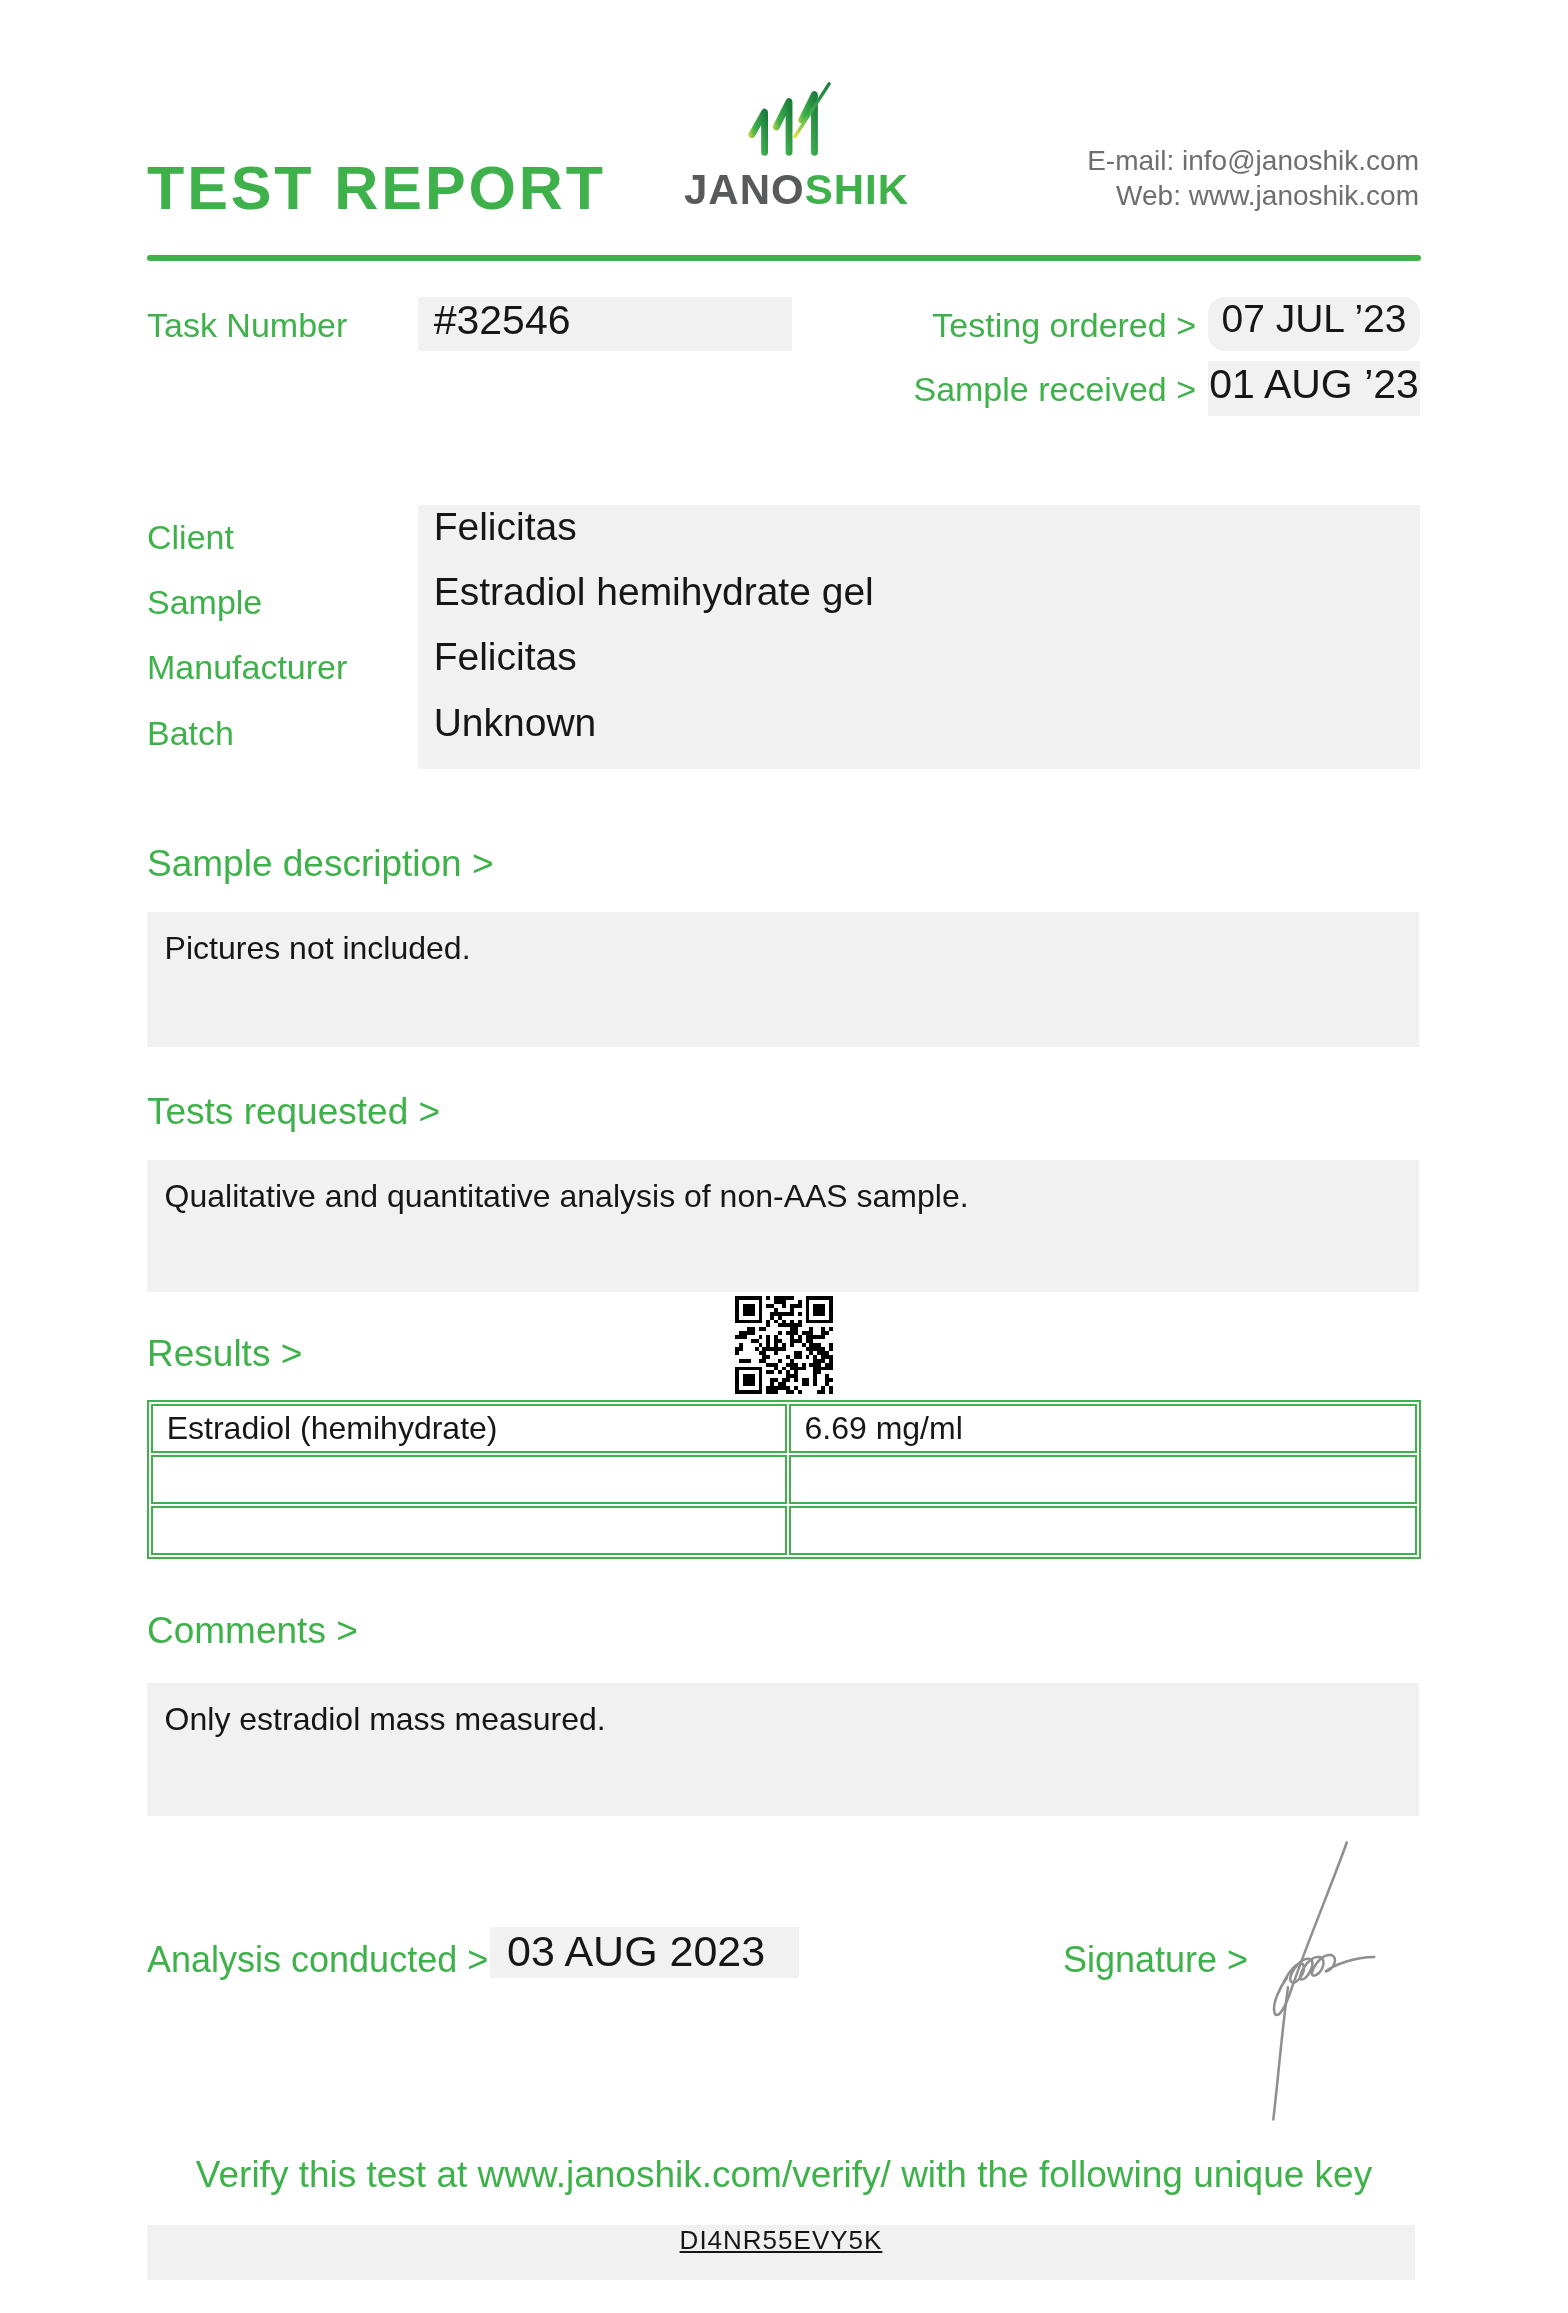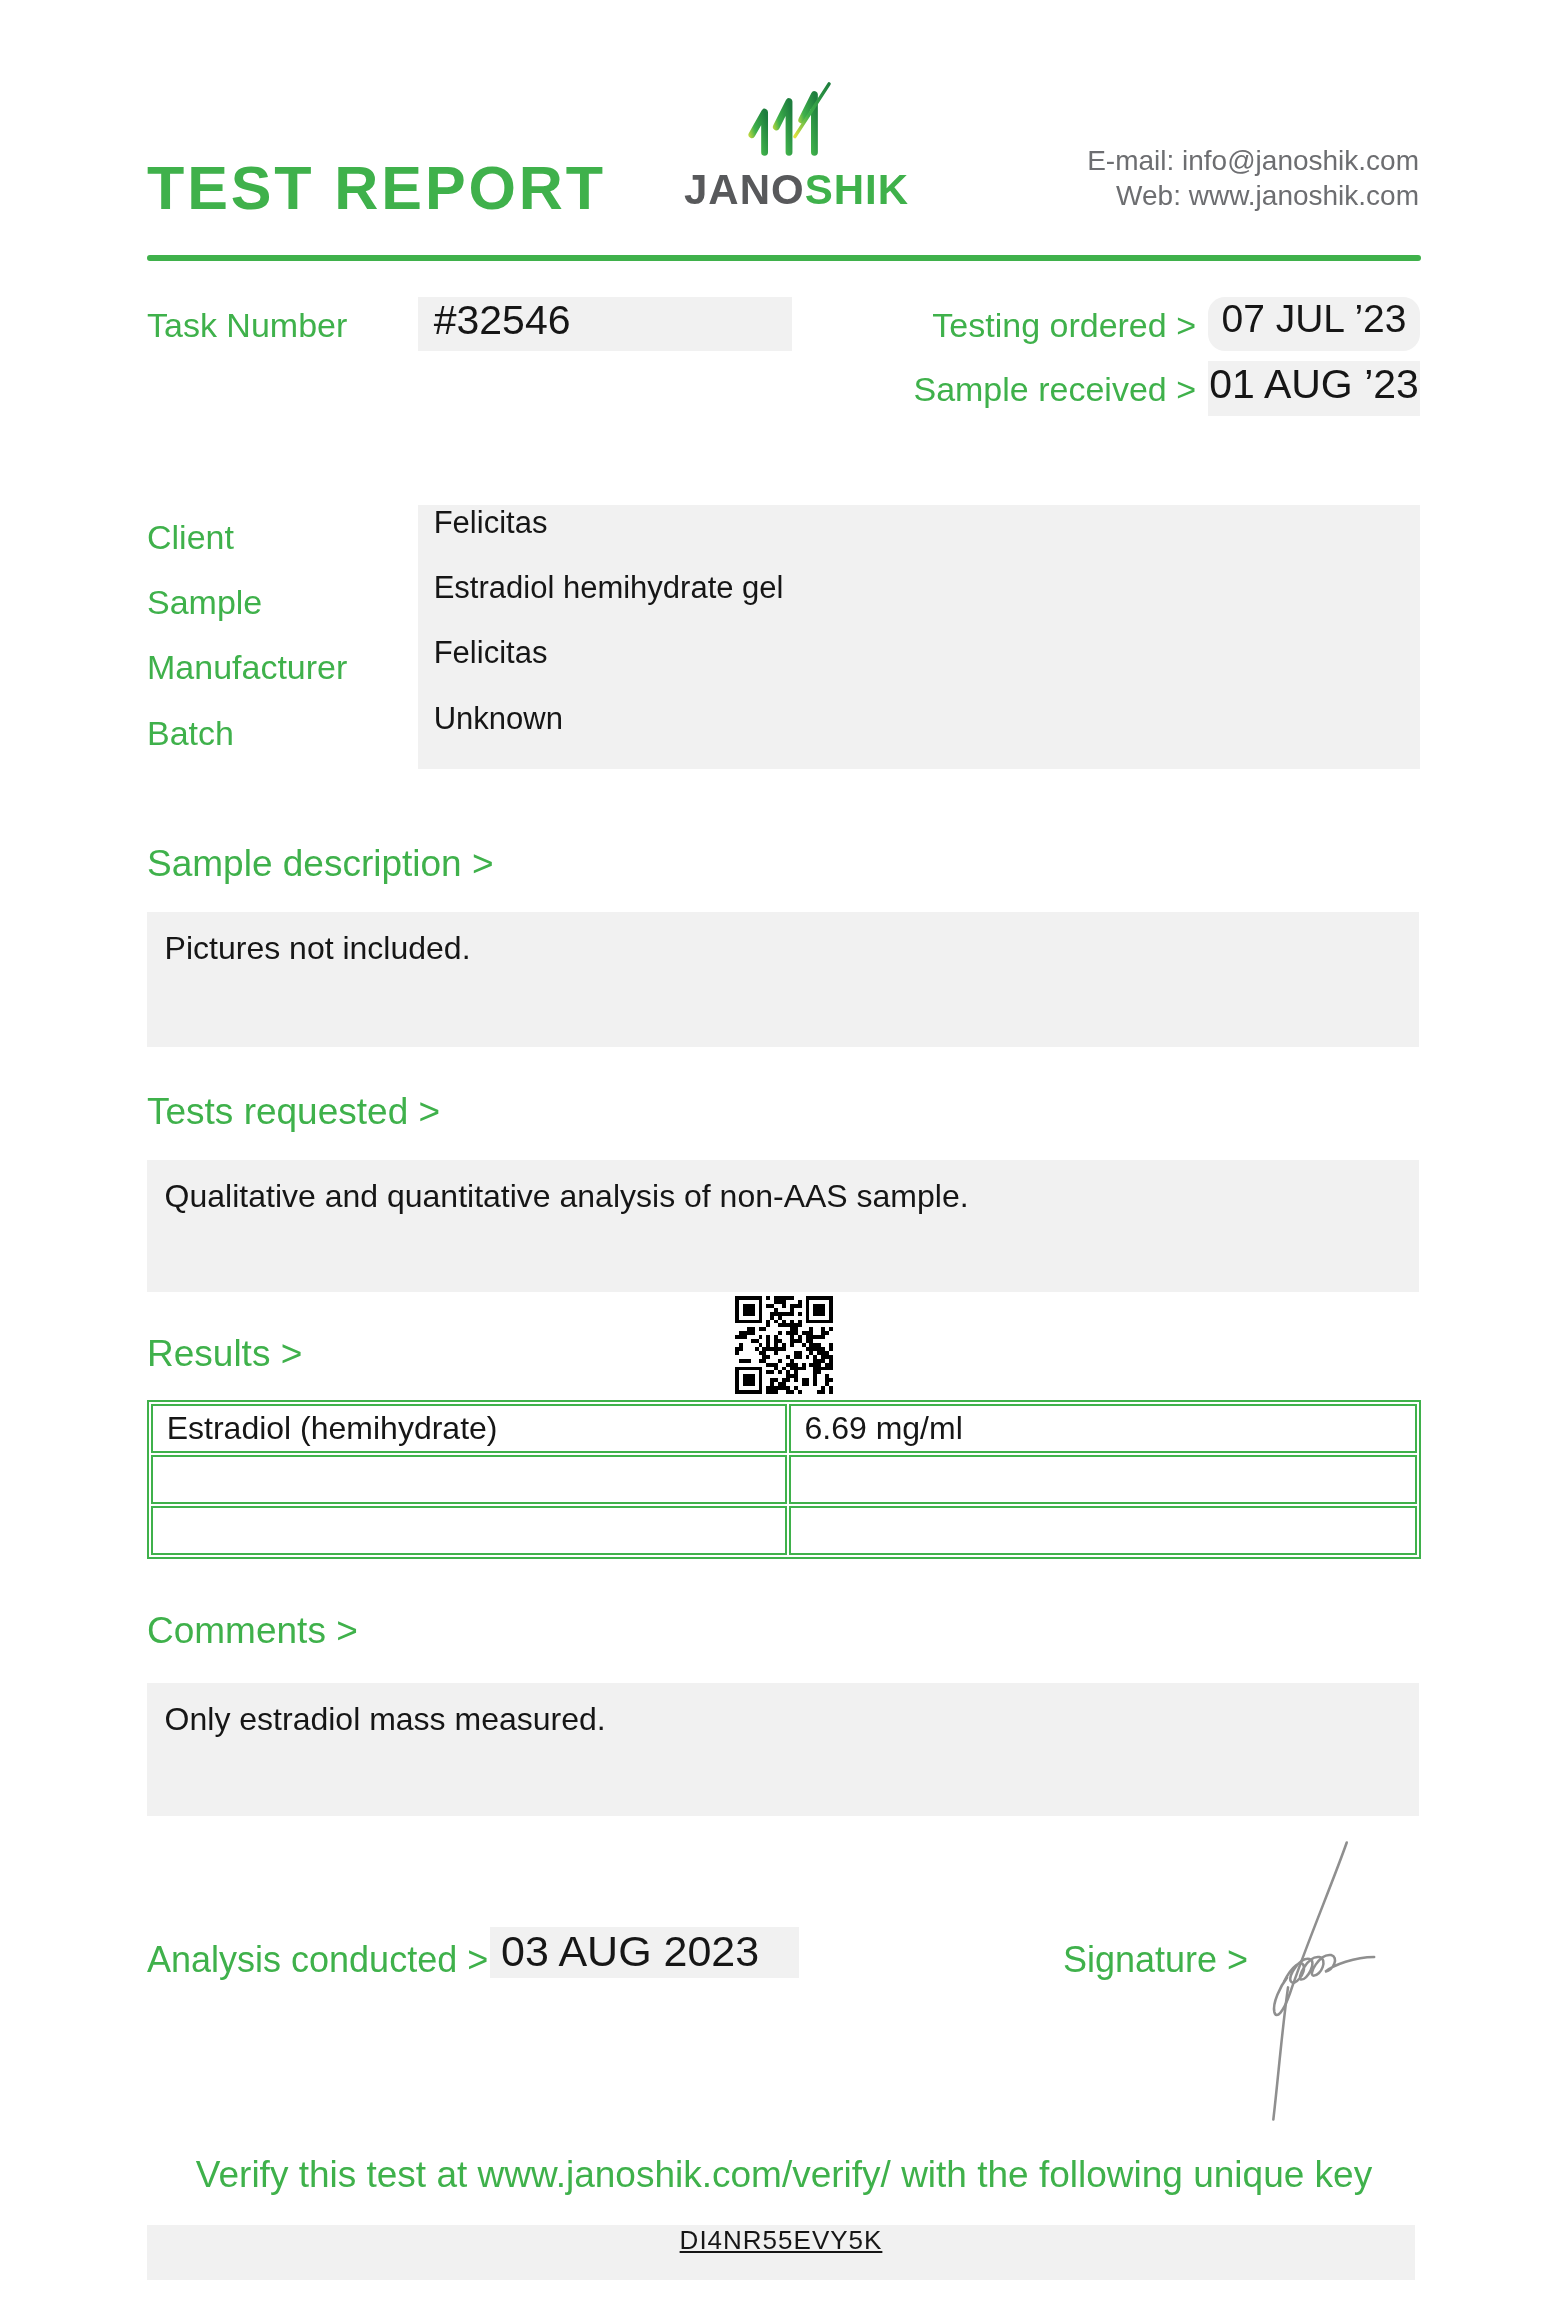--- a/index.html
+++ b/index.html
@@ -28,35 +28,35 @@
   .vtext { font-weight:500; }
 
   .task-label { left:147px; top:306px; }
   .task-box { left:418px; top:297px; width:374px; height:54px; padding-left:15.7px; font-size:41px; }
   .ordered-label { right:372px; top:306px; text-align:right; }
   .ordered-box { left:1208px; top:297px; width:212px; height:54px; justify-content:center; font-size:39px;border-radius:17px; }
   .received-label { right:372px; top:370px; text-align:right; }
   .received-box { left:1208px; top:361px; width:212px; height:55px; justify-content:center; font-size:41px; }
 
   .info-label { left:147px; }
-  .info-box { left:418px; width:1002px; height:68px; padding-left:15.7px; font-size:31px; }
+  .info-box { left:418px; width:1002px; height:68px; padding-left:15.7px; font-size:39px; }
 
   .sec-head { left:147px; font-size:37px; color:var(--green); }
   .wide-box { left:147px; width:1272px; background:var(--boxbg); padding:17.6px 17.6px 0 17.6px; font-size:32px; color:var(--ink); }
 
   
   .rtable { left:147px; top:1400px; width:1274px; border-collapse:separate; border-spacing:2.9px; border:2px solid var(--green); }
   .rtable td { border:2px solid var(--green); height:49px; font-size:32px; color:var(--ink); padding-left:13.7px; background:#fff; }
   .rtable td.c0 { width:50.3%;margin-top:44px; }
 
   .qr { left:735px; top:1296px; width:98px; height:98px; }
 
   
   .analysis-label { left:147px; top:1939px; font-size:36px; }
-  .analysis-box { left:490px; top:1927px; width:309px; height:51px; padding-left:11px; font-size:43px; }
+  .analysis-box { left:490px; top:1927px; width:309px; height:51px; padding-left:17px; font-size:43px; }
   .sig-label { left:1063px; top:1939px; font-size:36px; }
   .sig-svg { left:1237px; top:1821px; }
   .verify { left:147px; top:2154px; width:1274px; text-align:center; font-size:37px; color:var(--green); white-space:nowrap; }
   .key-box { left:147px; top:2225px; width:1268px; height:55px; justify-content:center; font-size:26px; letter-spacing:1px; font-weight:500;text-decoration:underline; }
 </style>
 </head>
 <body>
 
 <div class="page" style="--green: #3fb14b; --darkgreen: #1e7e3e; --graytext: #6d6e71; --boxbg: #f1f1f1; --ink: #161616;">
 

